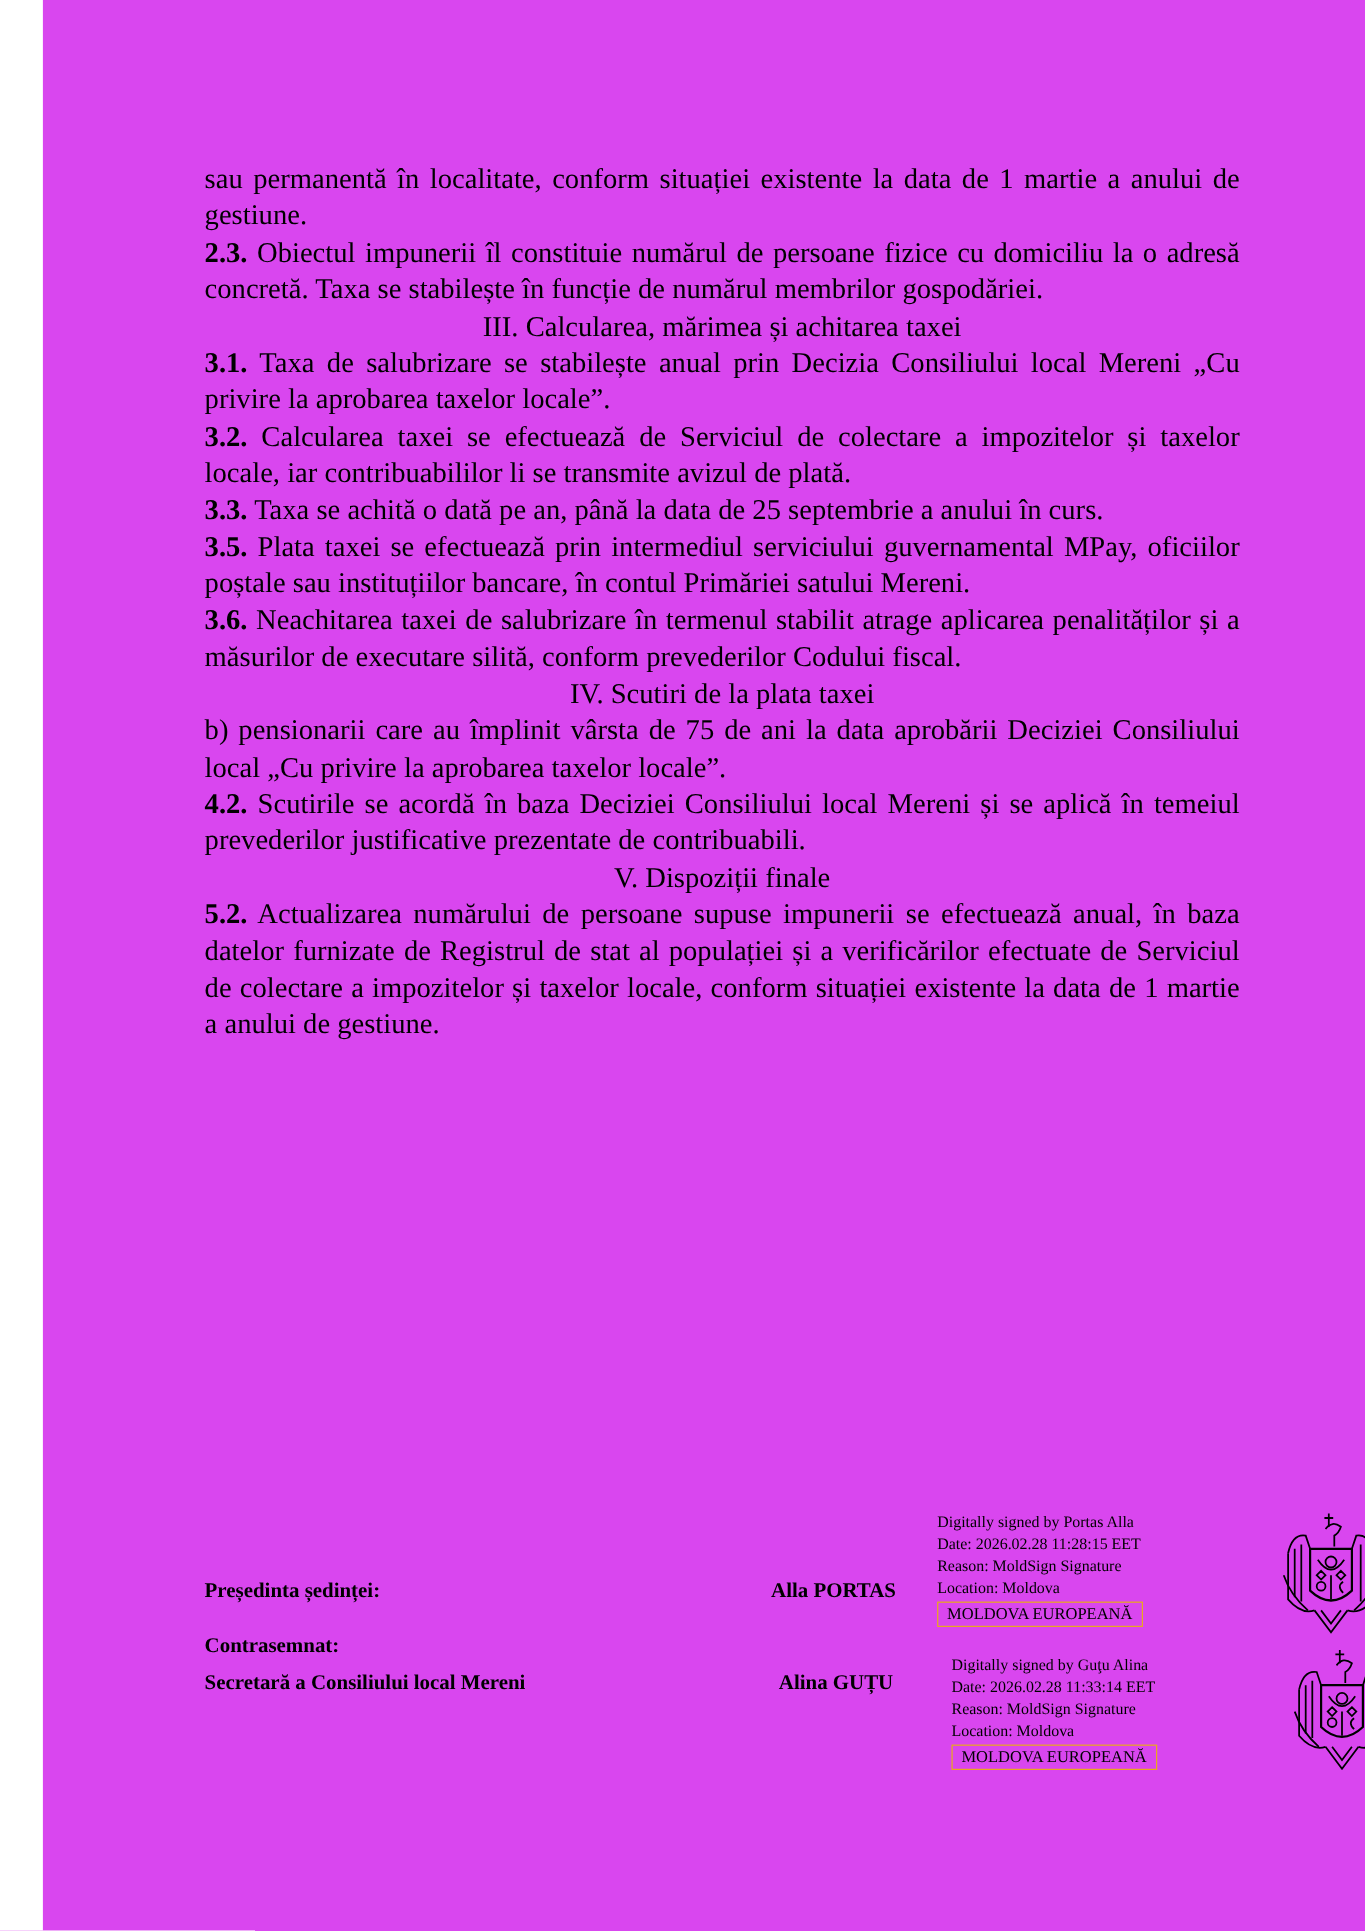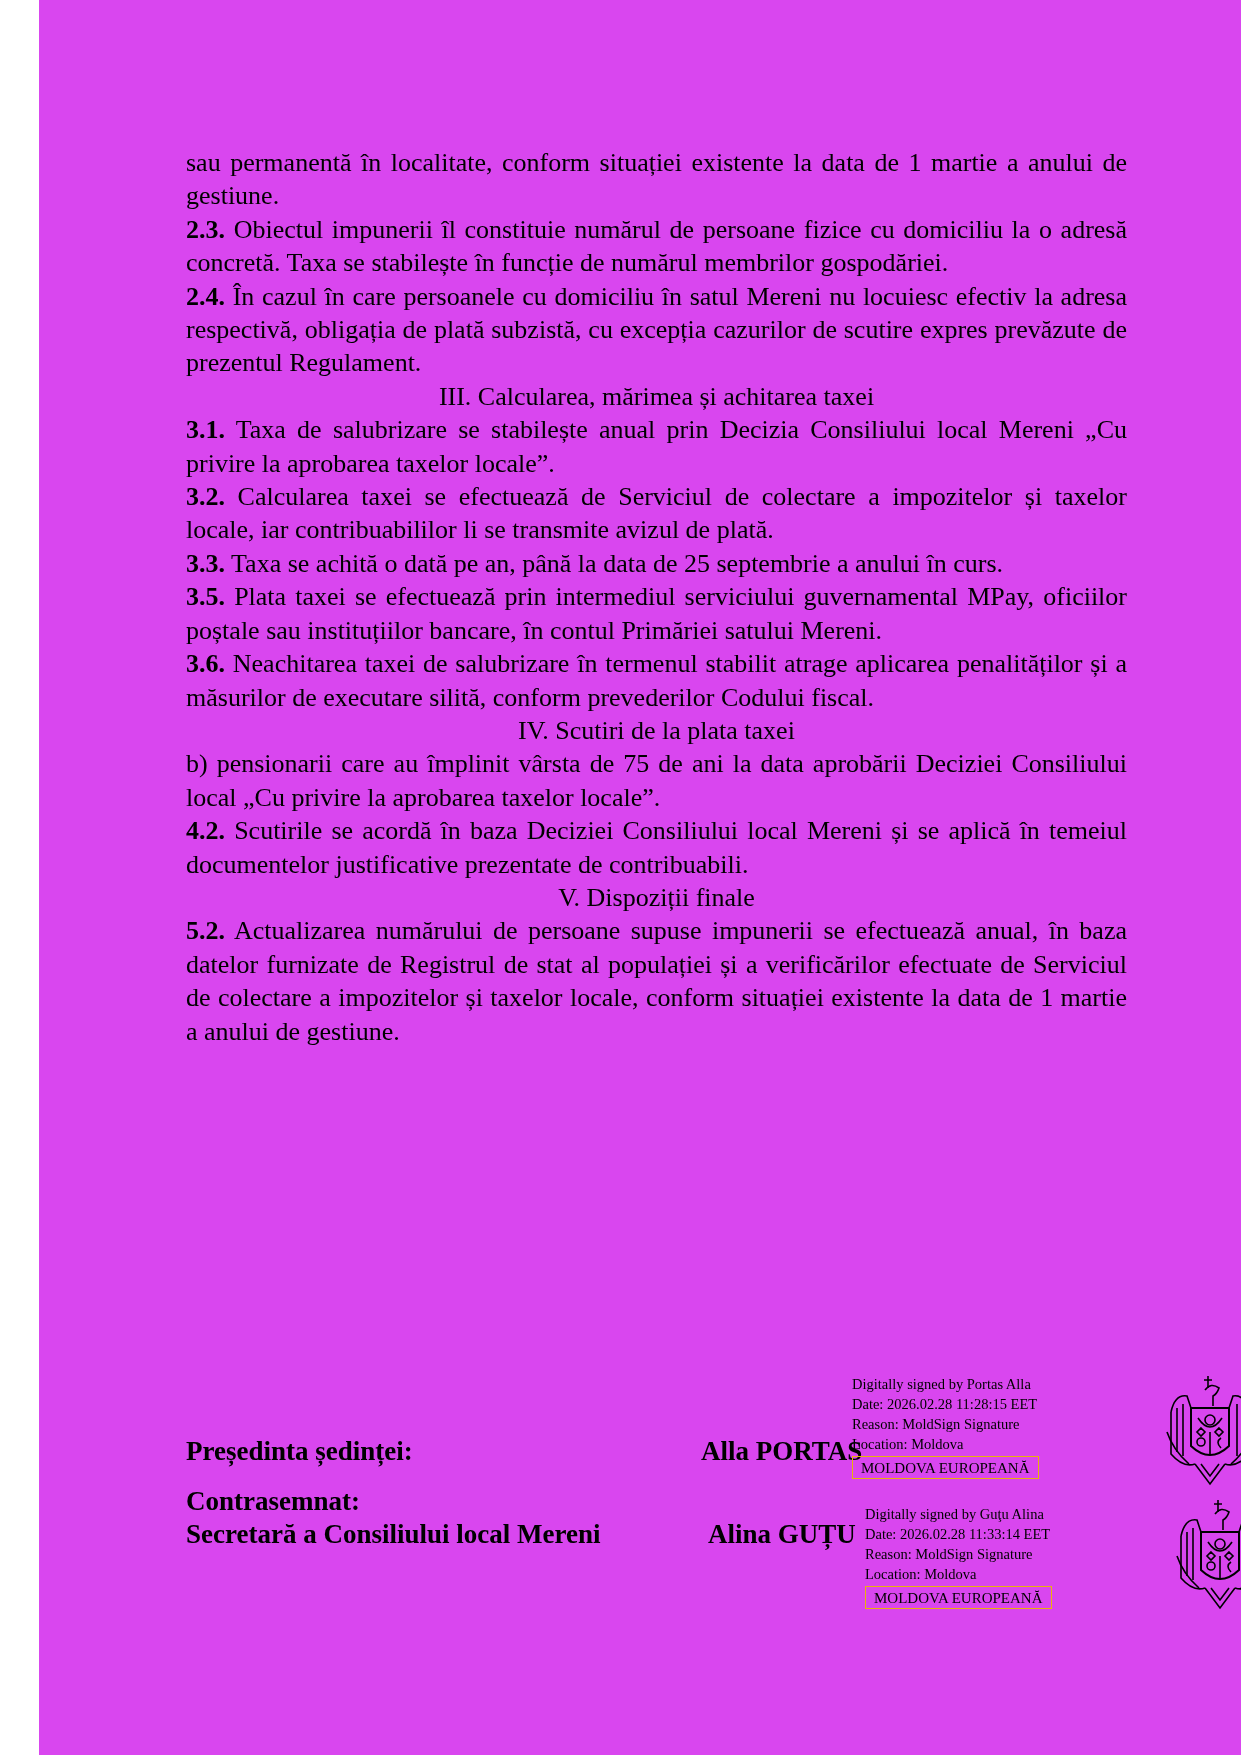--- a/index.html
+++ b/index.html
@@ -7,49 +7,48 @@
   .page { position: absolute; left: 0; top: 0; width: 1241px; height: 1755px; background: #d946ef; margin-left: 39px; }
   .body-text {
     position: absolute; left: 147px; top: 146px; width: 941px;
     font-family: "Liberation Serif", serif; font-size: 26px; line-height: 33.4px;
     text-align: justify; text-align-last: left;
   }
   .body-text p { margin: 0; }
   .body-text b { font-weight: bold; }
   .heading { text-align: center !important; text-align-last: center !important; font-weight: normal; }
   .sig-label {
-    position: absolute; font-family: "Liberation Serif", serif; font-weight: bold; font-size: 27px; white-space: nowrap;
+    position: absolute; font-family: "Liberation Serif", serif; font-weight: bold; font-size: 19px; white-space: nowrap;
   }
   .sig-box {
     position: absolute; font-family: "Liberation Serif", serif; font-size: 14.5px; line-height: 20px; white-space: nowrap;
   }
   .sig-badge {
     display: inline-block; border: 1px solid #eab308; padding: 1px 8px 0 8px; font-size: 15px; line-height: 20px; margin-top: 2px;
   }
   .emblem { position: absolute; width: 90px; height: 120px; }
 </style>
 </head>
 <body>
 
 <div class="page">
   <div class="body-text">
     <p><b></b><span>sau permanentă în localitate, conform situației existente la data de 1 martie a anului de gestiune.</span></p>
     <p><b>2.3.</b><span> Obiectul impunerii îl constituie numărul de persoane fizice cu domiciliu la o adresă concretă. Taxa se stabilește în funcție de numărul membrilor gospodăriei.</span></p>
-    <p><b>2.4.</b><span> În cazul în care persoanele cu domiciliu în satul Mereni nu locuiesc efectiv la adresa respectivă, obligația de plată subzistă, cu excepția cazurilor de scutire expres prevăzute de prezentul Regulament.</span></p>
 
     <p class="heading">III. Calcularea, mărimea și achitarea taxei</p>
     <p><b>3.1.</b><span> Taxa de salubrizare se stabilește anual prin Decizia Consiliului local Mereni „Cu privire la aprobarea taxelor locale”.</span></p>
     <p><b>3.2.</b><span> Calcularea taxei se efectuează de Serviciul de colectare a impozitelor și taxelor locale, iar contribuabililor li se transmite avizul de plată.</span></p>
     <p><b>3.3.</b><span> Taxa se achită o dată pe an, până la data de 25 septembrie a anului în curs.</span></p>
     <p><b>3.5.</b><span> Plata taxei se efectuează prin intermediul serviciului guvernamental MPay, oficiilor poștale sau instituțiilor bancare, în contul Primăriei satului Mereni.</span></p>
     <p><b>3.6.</b><span> Neachitarea taxei de salubrizare în termenul stabilit atrage aplicarea penalităților și a măsurilor de executare silită, conform prevederilor Codului fiscal.</span></p>
 
     <p class="heading">IV. Scutiri de la plata taxei</p>
     <p><span>b) pensionarii care au împlinit vârsta de 75 de ani la data aprobării Deciziei Consiliului local „Cu privire la aprobarea taxelor locale”.</span></p>
-    <p><b>4.2.</b><span> Scutirile se acordă în baza Deciziei Consiliului local Mereni și se aplică în temeiul documentelor justificative prezentate de contribuabili.</span></p>
+    <p><b>4.2.</b><span> Scutirile se acordă în baza Deciziei Consiliului local Mereni și se aplică în temeiul prevederilor justificative prezentate de contribuabili.</span></p>
 
     <p class="heading">V. Dispoziții finale</p>
     <p><b>5.2.</b><span> Actualizarea numărului de persoane supuse impunerii se efectuează anual, în baza datelor furnizate de Registrul de stat al populației și a verificărilor efectuate de Serviciul de colectare a impozitelor și taxelor locale, conform situației existente la data de 1 martie a anului de gestiune.</span></p>
   </div>
 
   <div class="sig-label" style="left:147px; top:1436px;">Președinta ședinței:</div>
   <div class="sig-label" style="left:662px; top:1436px;">Alla PORTAS</div>
   <div class="sig-label" style="left:147px; top:1486px;">Contrasemnat:</div>
   <div class="sig-label" style="left:147px; top:1519px;">Secretară a Consiliului local Mereni</div>
   <div class="sig-label" style="left:669px; top:1519px;">Alina GUȚU</div>

